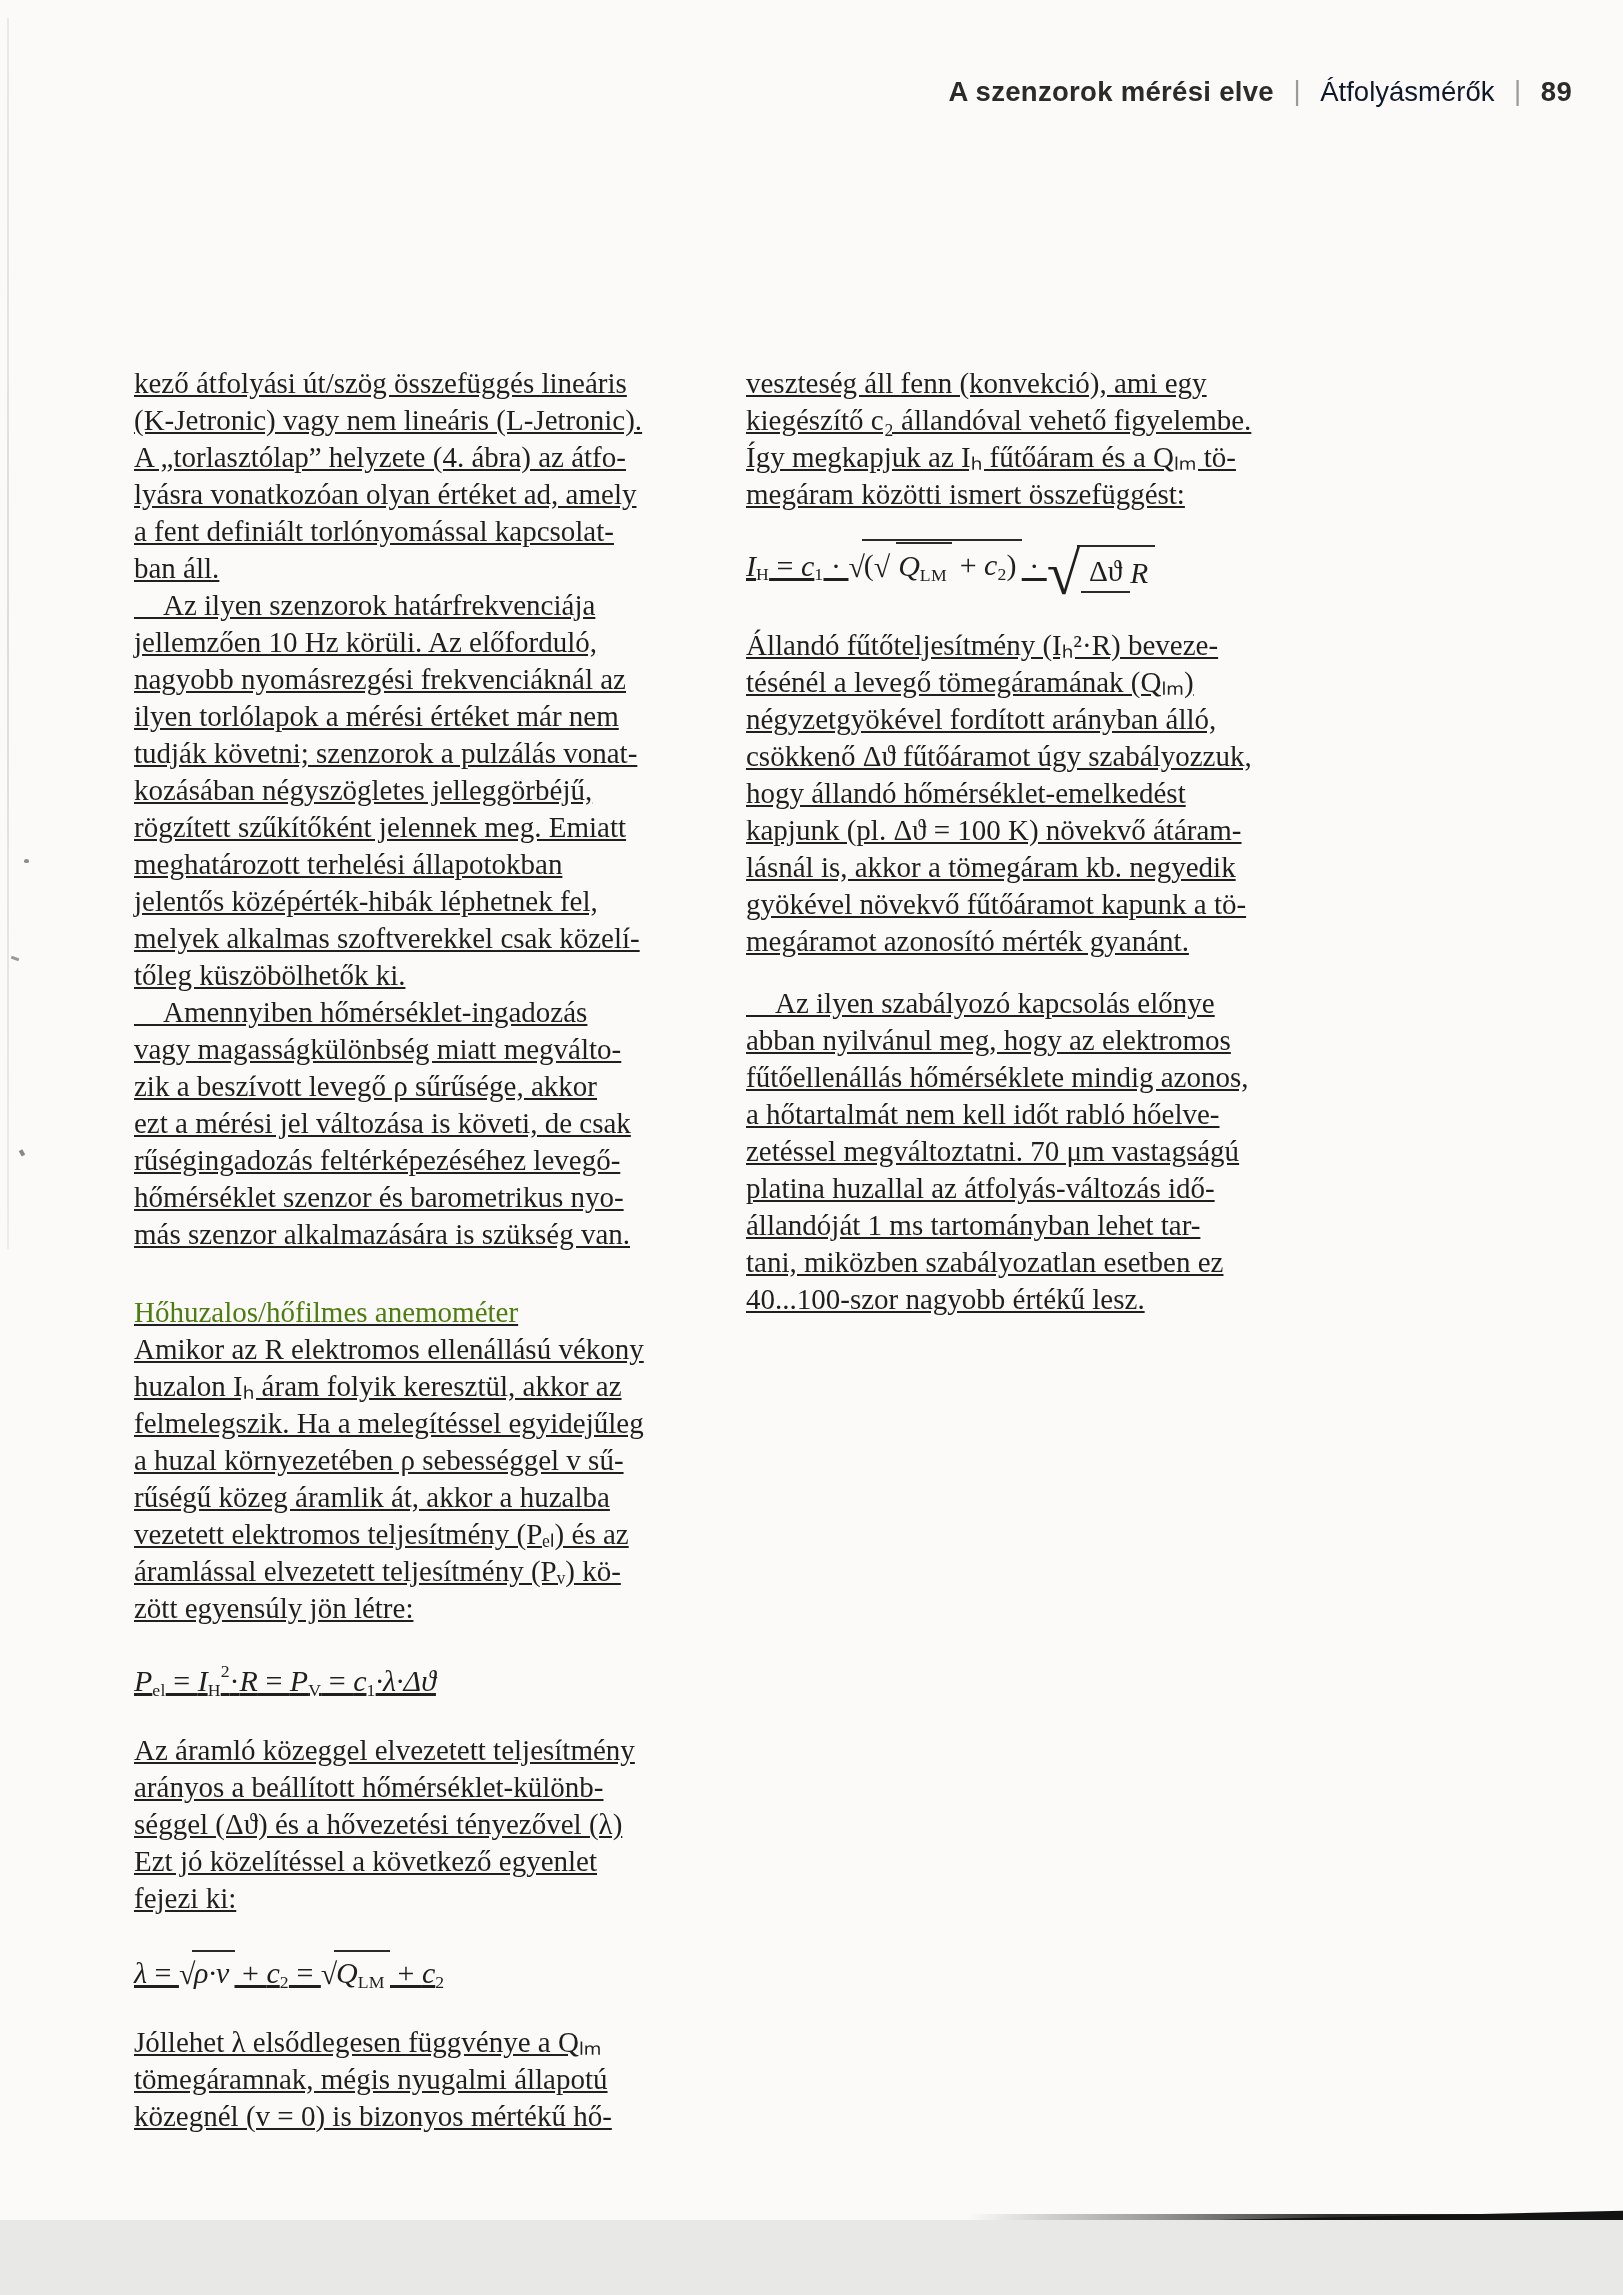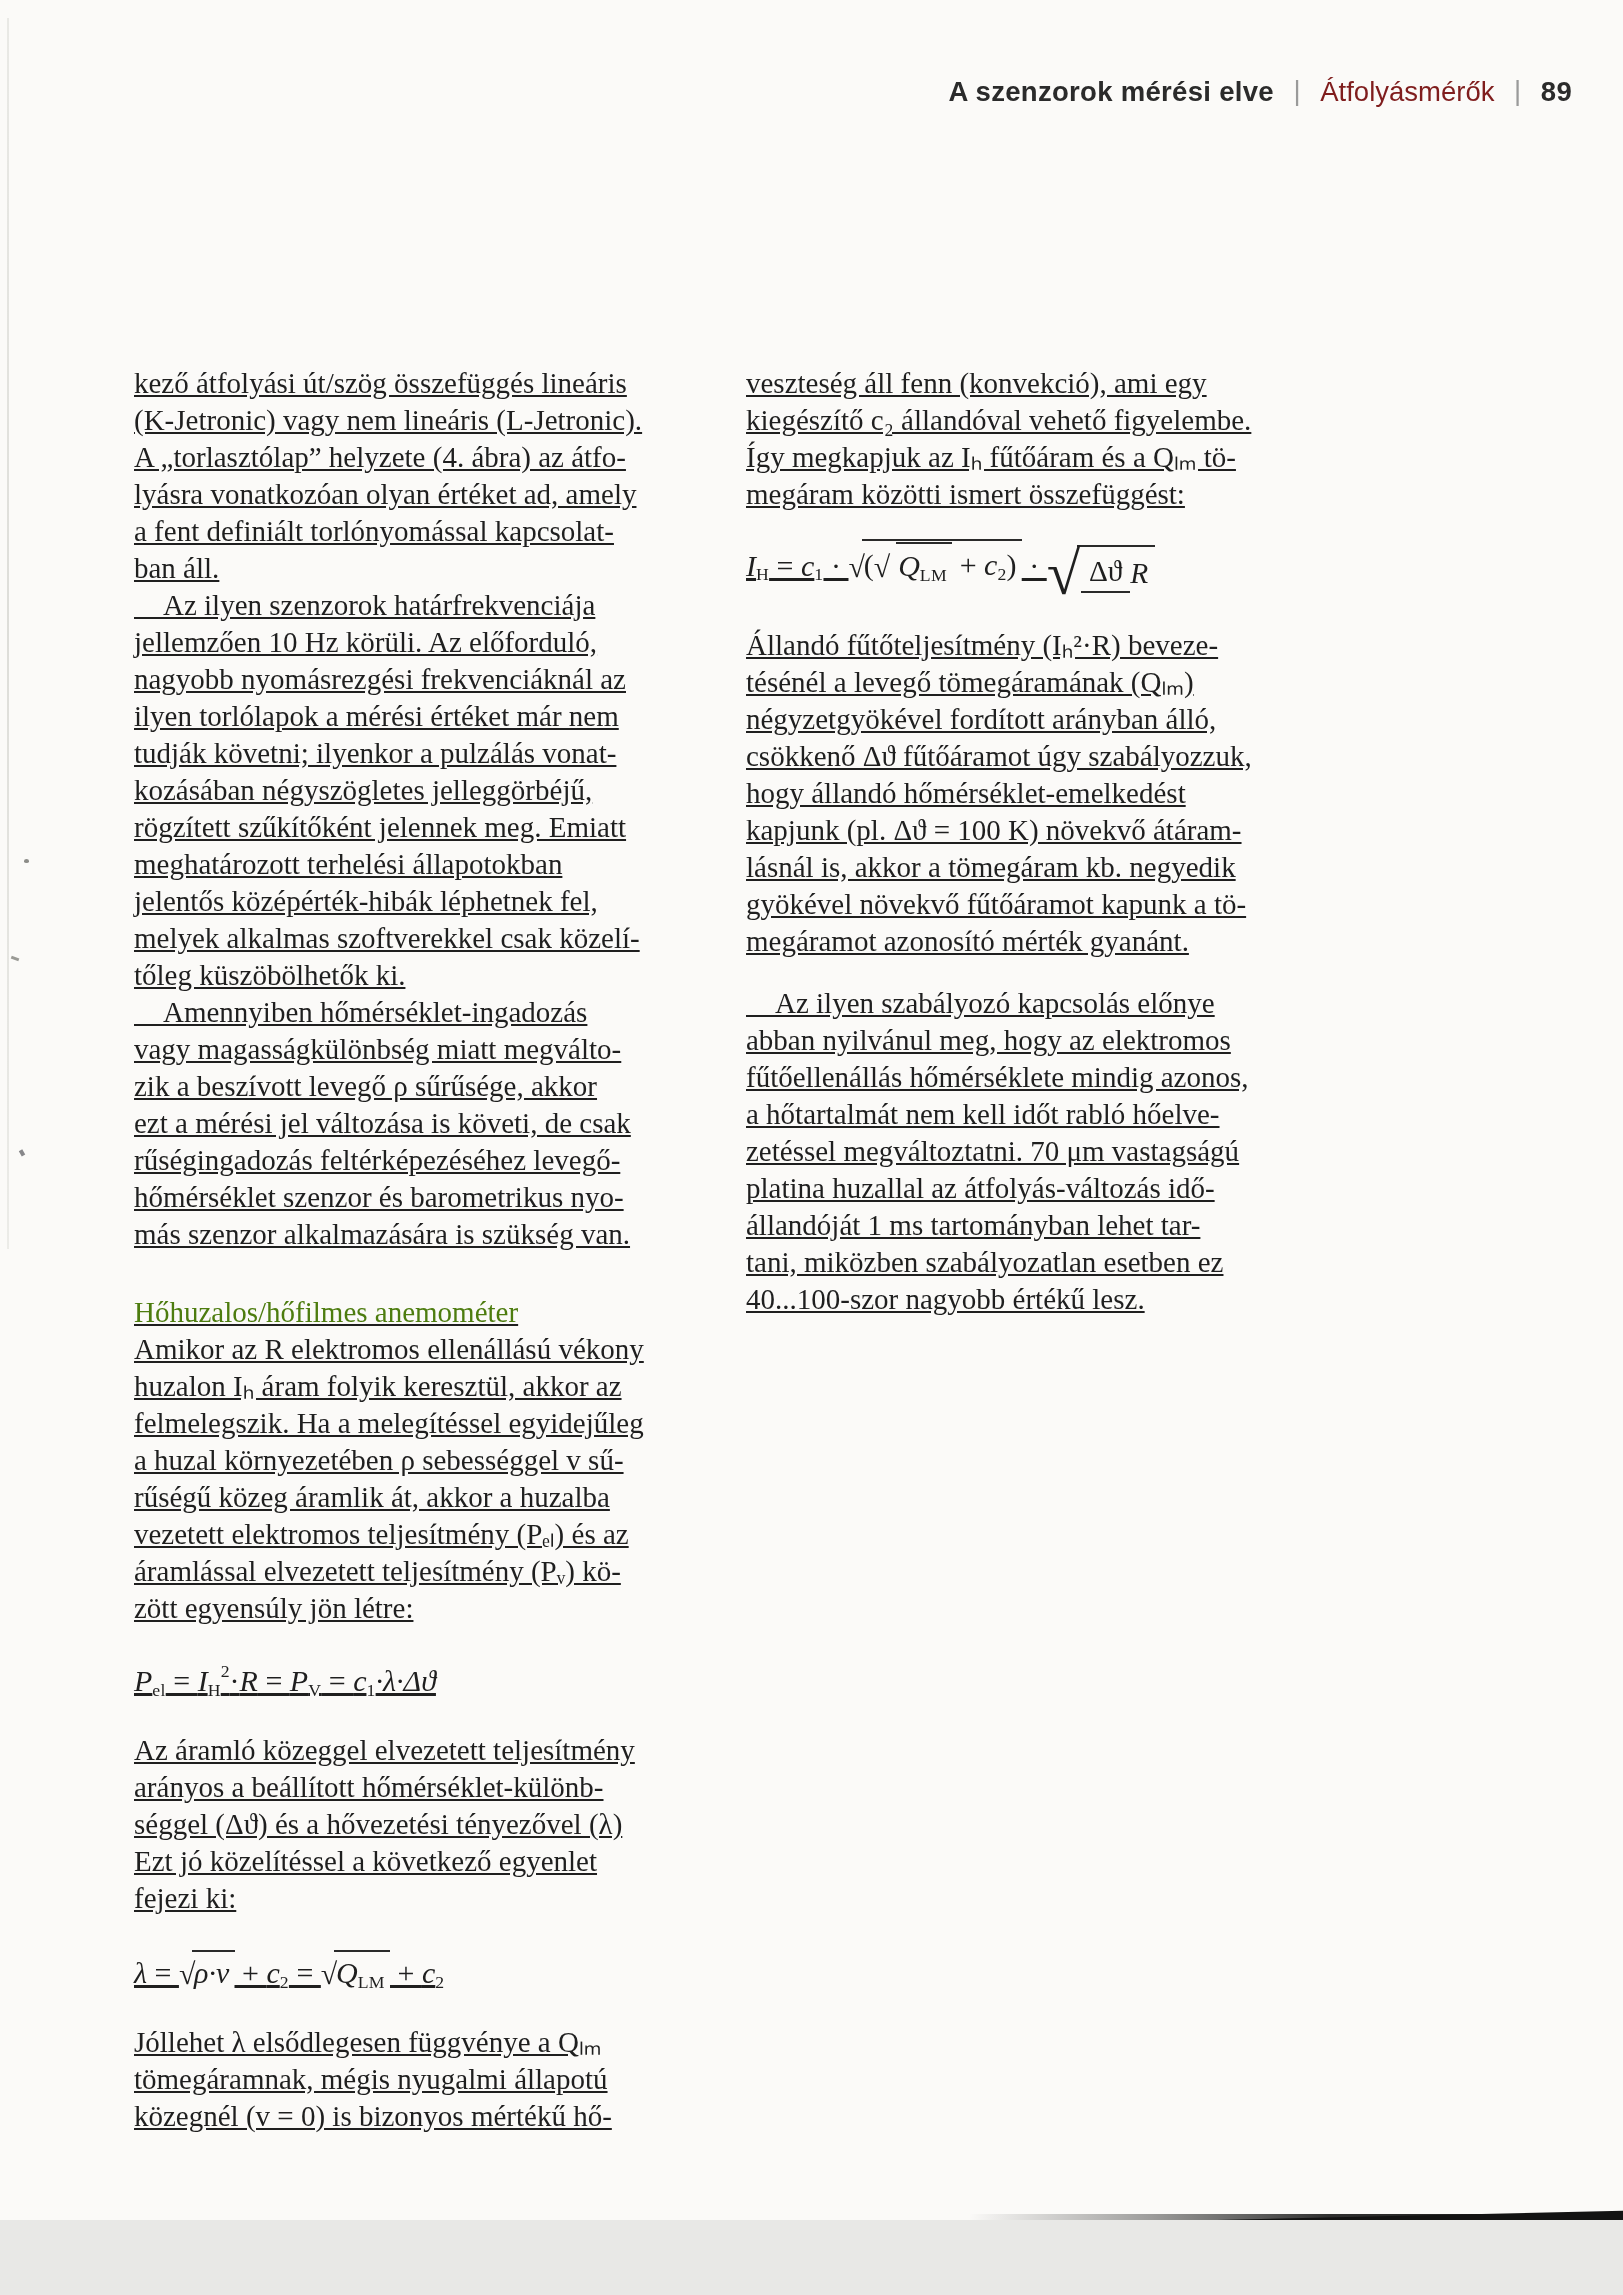--- a/index.html
+++ b/index.html
@@ -8,21 +8,21 @@
     background:#fbfaf8;overflow:hidden;
     font-family:"Liberation Serif",serif;color:#1f1f1f;
   }
   
   .header{
     position:absolute;top:76px;right:51px;
     font-family:"Liberation Sans",sans-serif;font-size:27.5px;color:#2b2b2b;
     display:flex;align-items:baseline;gap:19.6px;white-space:nowrap;
   }
   .header .bold{font-weight:bold;letter-spacing:0.3px;}
-  .header .reg{color:#7f1d1d;}
+  .header .reg{color:#0f172a;}
   .header .sep{color:#9a9a9a;font-weight:300;transform:translateY(-1.3px);}
   
   .col{position:absolute;top:365px;font-size:29px;line-height:37px;text-decoration:underline;}
   .col-left{left:134px;width:569px;}
   .col-right{left:746px;width:615px;}
   .ln{display:block;}
   .heading{color:#4d7c0f;margin-top:41px;}
   
   .f-block{margin:33px 0 29px 0;font-size:30px;white-space:nowrap;line-height:1.35;}
   .f-block i{font-style:italic;}
@@ -76,21 +76,21 @@
       <span class="ln">A „torlasztólap” helyzete (4. ábra) az átfo-</span>
       <span class="ln">lyásra vonatkozóan olyan értéket ad, amely</span>
       <span class="ln">a fent definiált torlónyomással kapcsolat-</span>
       <span class="ln">ban áll.</span>
     </div>
     <div>
       <span class="ln"> Az ilyen szenzorok határfrekvenciája</span>
       <span class="ln">jellemzően 10 Hz körüli. Az előforduló,</span>
       <span class="ln">nagyobb nyomásrezgési frekvenciáknál az</span>
       <span class="ln">ilyen torlólapok a mérési értéket már nem</span>
-      <span class="ln">tudják követni; ilyenkor a pulzálás vonat-</span>
+      <span class="ln">tudják követni; szenzorok a pulzálás vonat-</span>
       <span class="ln">kozásában négyszögletes jelleggörbéjű,</span>
       <span class="ln">rögzített szűkítőként jelennek meg. Emiatt</span>
       <span class="ln">meghatározott terhelési állapotokban</span>
       <span class="ln">jelentős középérték-hibák léphetnek fel,</span>
       <span class="ln">melyek alkalmas szoftverekkel csak közelí-</span>
       <span class="ln">tőleg küszöbölhetők ki.</span>
     </div>
     <div>
       <span class="ln"> Amennyiben hőmérséklet-ingadozás</span>
       <span class="ln">vagy magasságkülönbség miatt megválto-</span>

